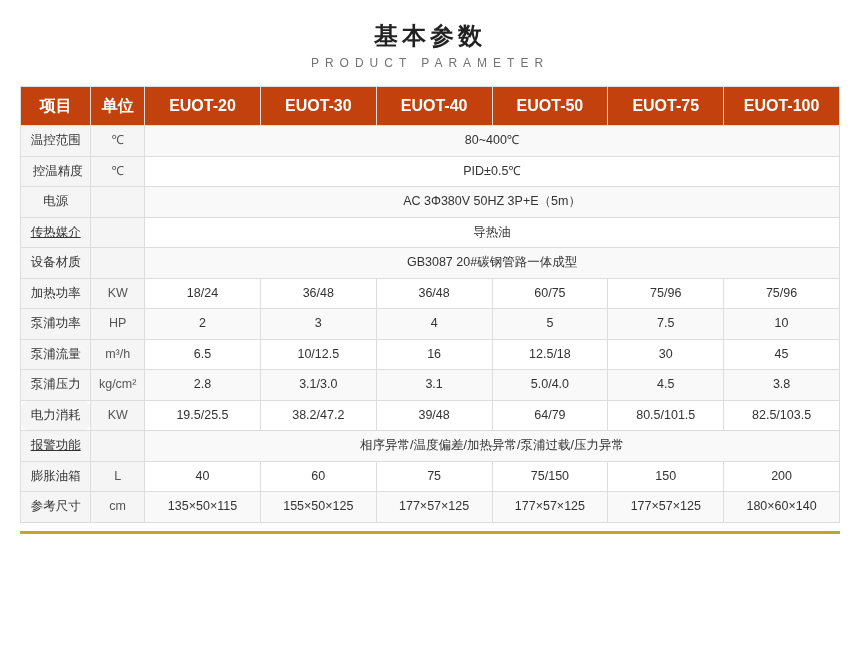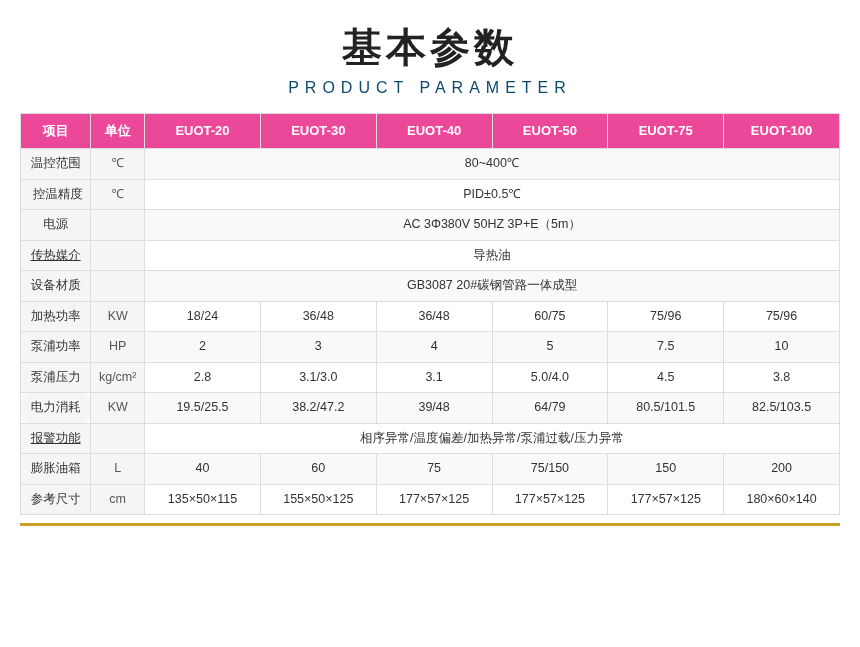--- a/index.html
+++ b/index.html
@@ -8,53 +8,53 @@
       font-family: "Microsoft YaHei", "SimHei", Arial, sans-serif;
       width: 860px;
       min-height: 647px;
       display: flex;
       flex-direction: column;
       align-items: center;
       padding: 20px 20px 10px;
     }
 
     .page-title {
-      font-size: 40px;
+      font-size: 24px;
       font-weight: bold;
       color: #222;
       letter-spacing: 4px;
       margin-bottom: 4px;
     }
 
     .page-subtitle {
-      font-size: 16px;
-      color: #0c4a6e;
+      font-size: 12px;
+      color: #737373;
       letter-spacing: 6px;
       margin-bottom: 16px;
     }
 
     .param-table {
       width: 820px;
       border-collapse: collapse;
       font-size: 12.5px;
       color: #333;
     }
 
     .param-table th, .param-table td {
       border: 1px solid #ddd;
       text-align: center;
       padding: 6px 4px;
       line-height: 1.4;
     }
 
     .param-table thead tr th {
-      background: #ec4899;
+      background: #c2410c;
       color: #fff;
       font-weight: bold;
-      font-size: 13px;
+      font-size: 16px;
       padding: 8px 4px;
     }
 
     .param-table thead tr th:first-child {
       border-radius: 0;
     }
 
     .param-table tbody tr:nth-child(odd) {
       background: #f9f9f9;
     }
@@ -139,20 +139,30 @@
         <td style="font-weight: 500;">泵浦功率</td>
         <td>HP</td>
         <td>2</td>
         <td>3</td>
         <td>4</td>
         <td>5</td>
         <td>7.5</td>
         <td>10</td>
       </tr>
       <tr>
+        <td style="font-weight: 500;">泵浦流量</td>
+        <td>m³/h</td>
+        <td>6.5</td>
+        <td>10/12.5</td>
+        <td>16</td>
+        <td>12.5/18</td>
+        <td>30</td>
+        <td>45</td>
+      </tr>
+      <tr>
         <td style="font-weight: 500;">泵浦压力</td>
         <td>kg/cm²</td>
         <td>2.8</td>
         <td>3.1/3.0</td>
         <td>3.1</td>
         <td>5.0/4.0</td>
         <td>4.5</td>
         <td>3.8</td>
       </tr>
       <tr>

